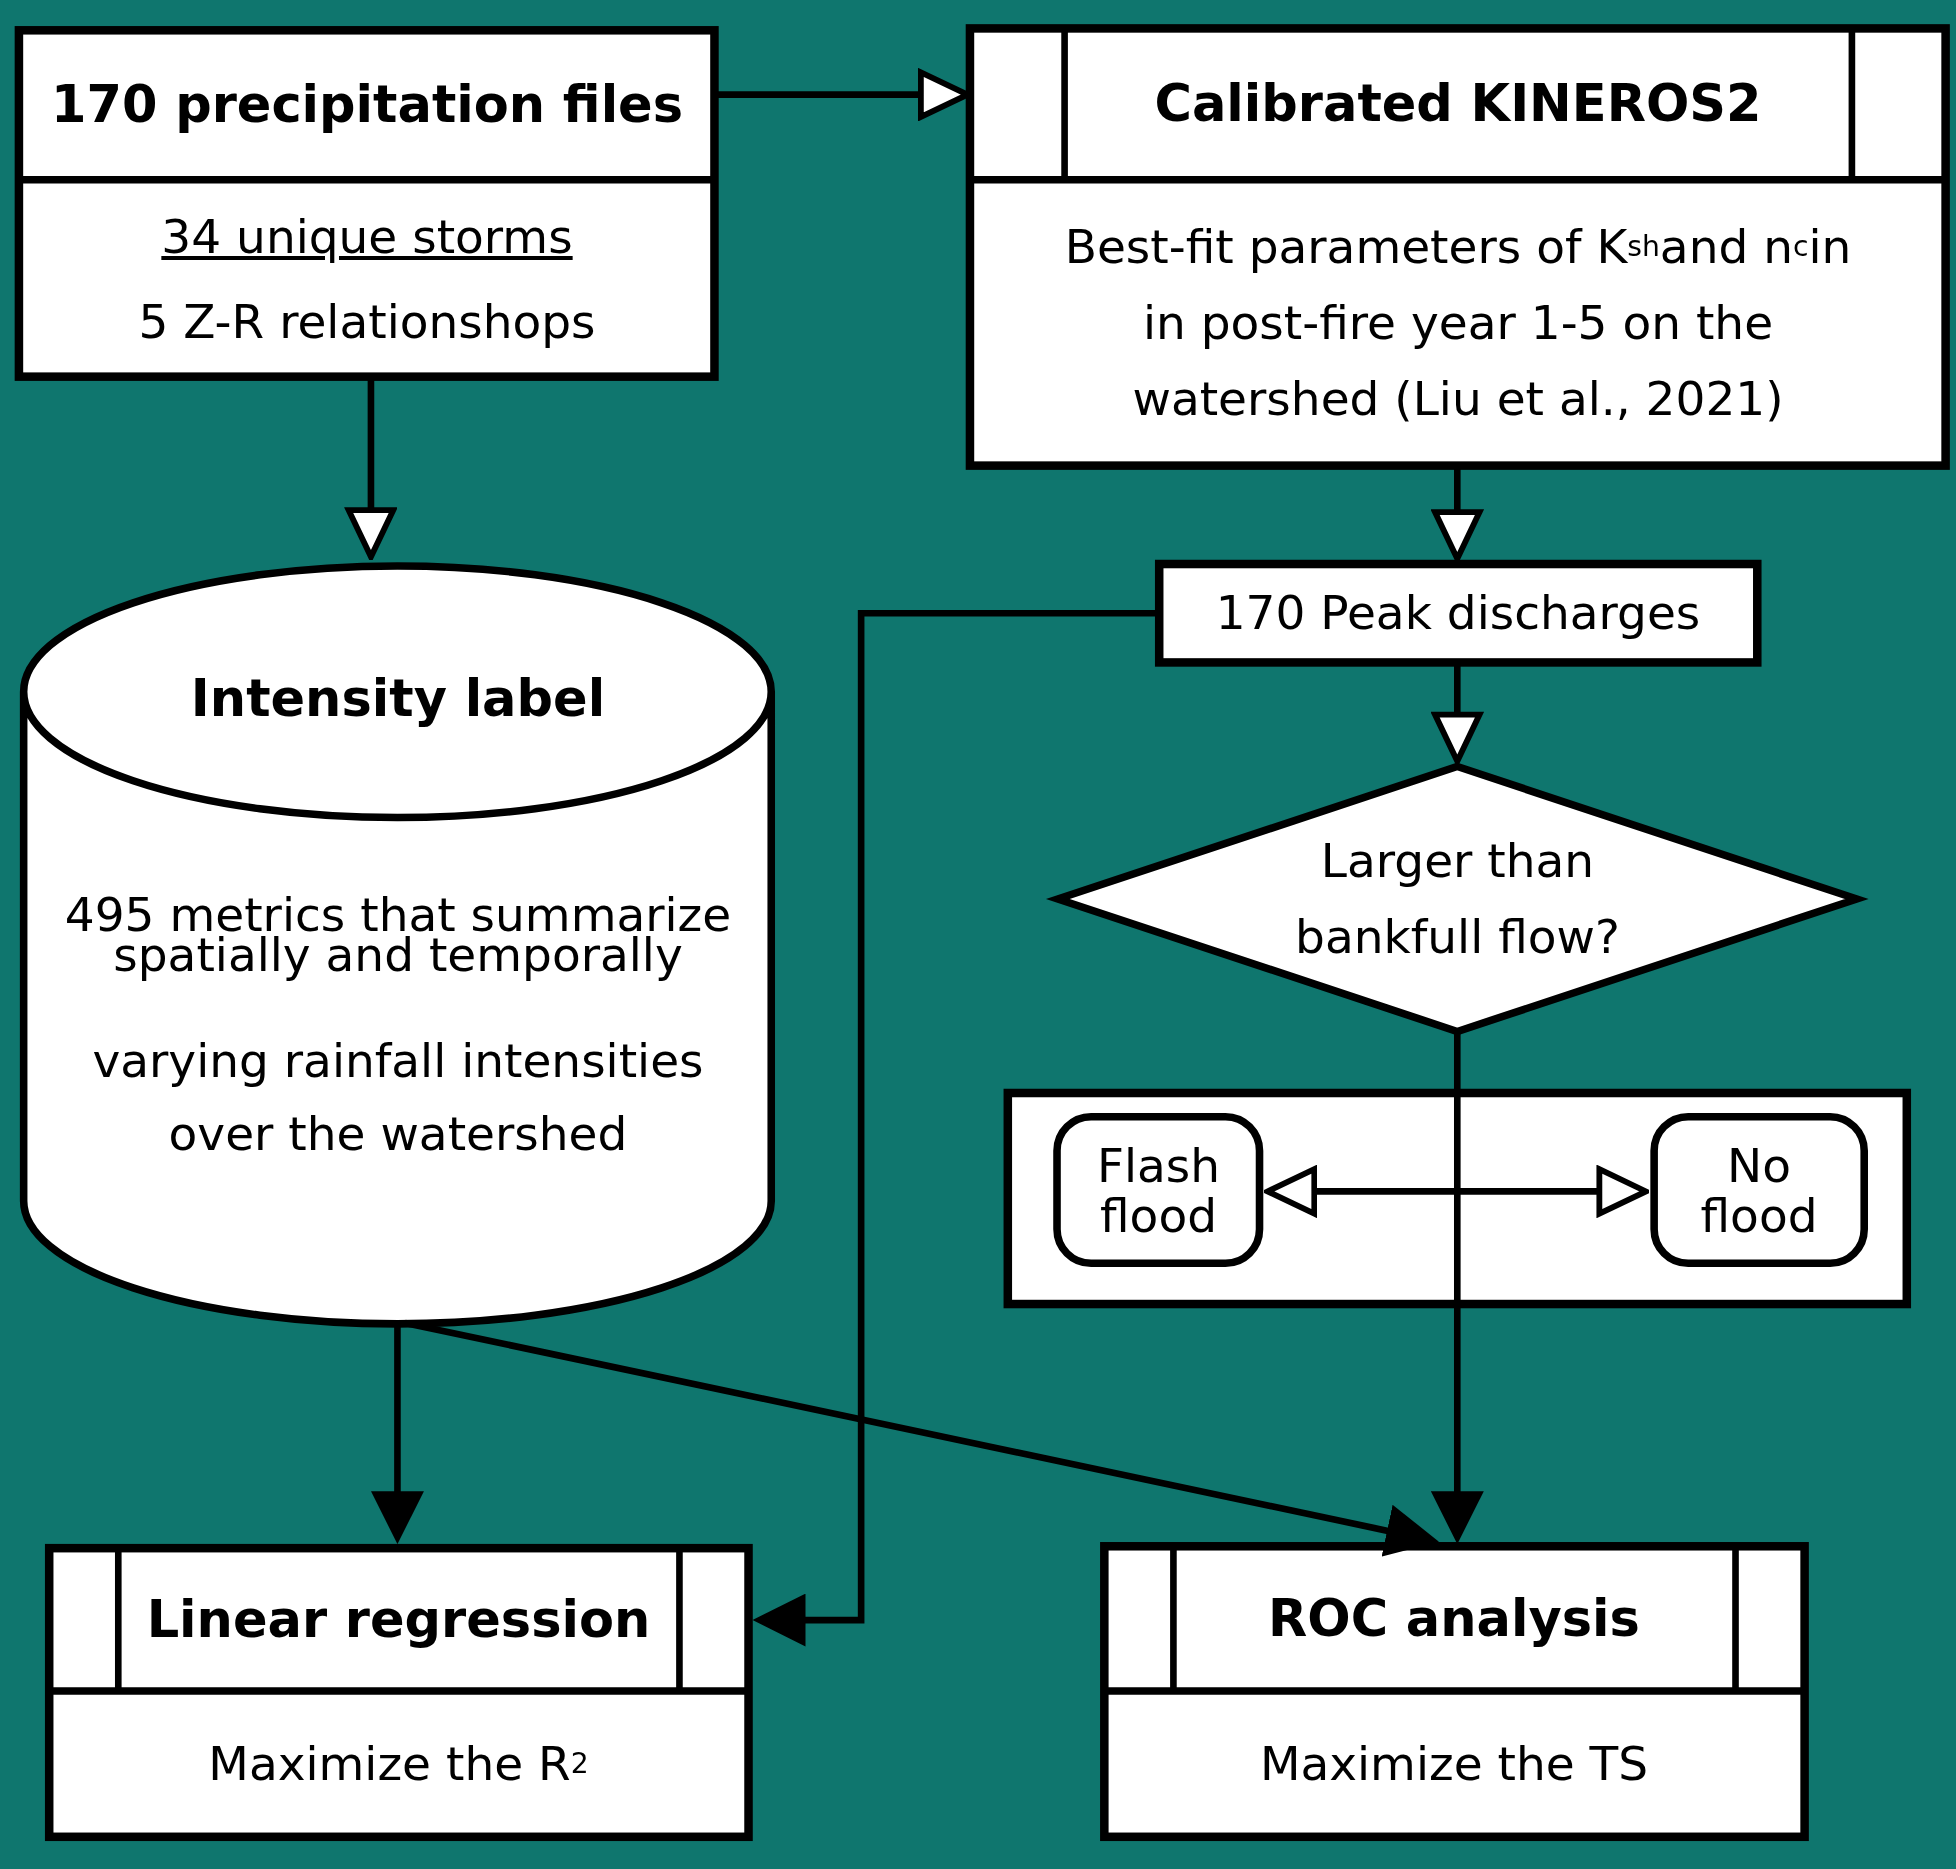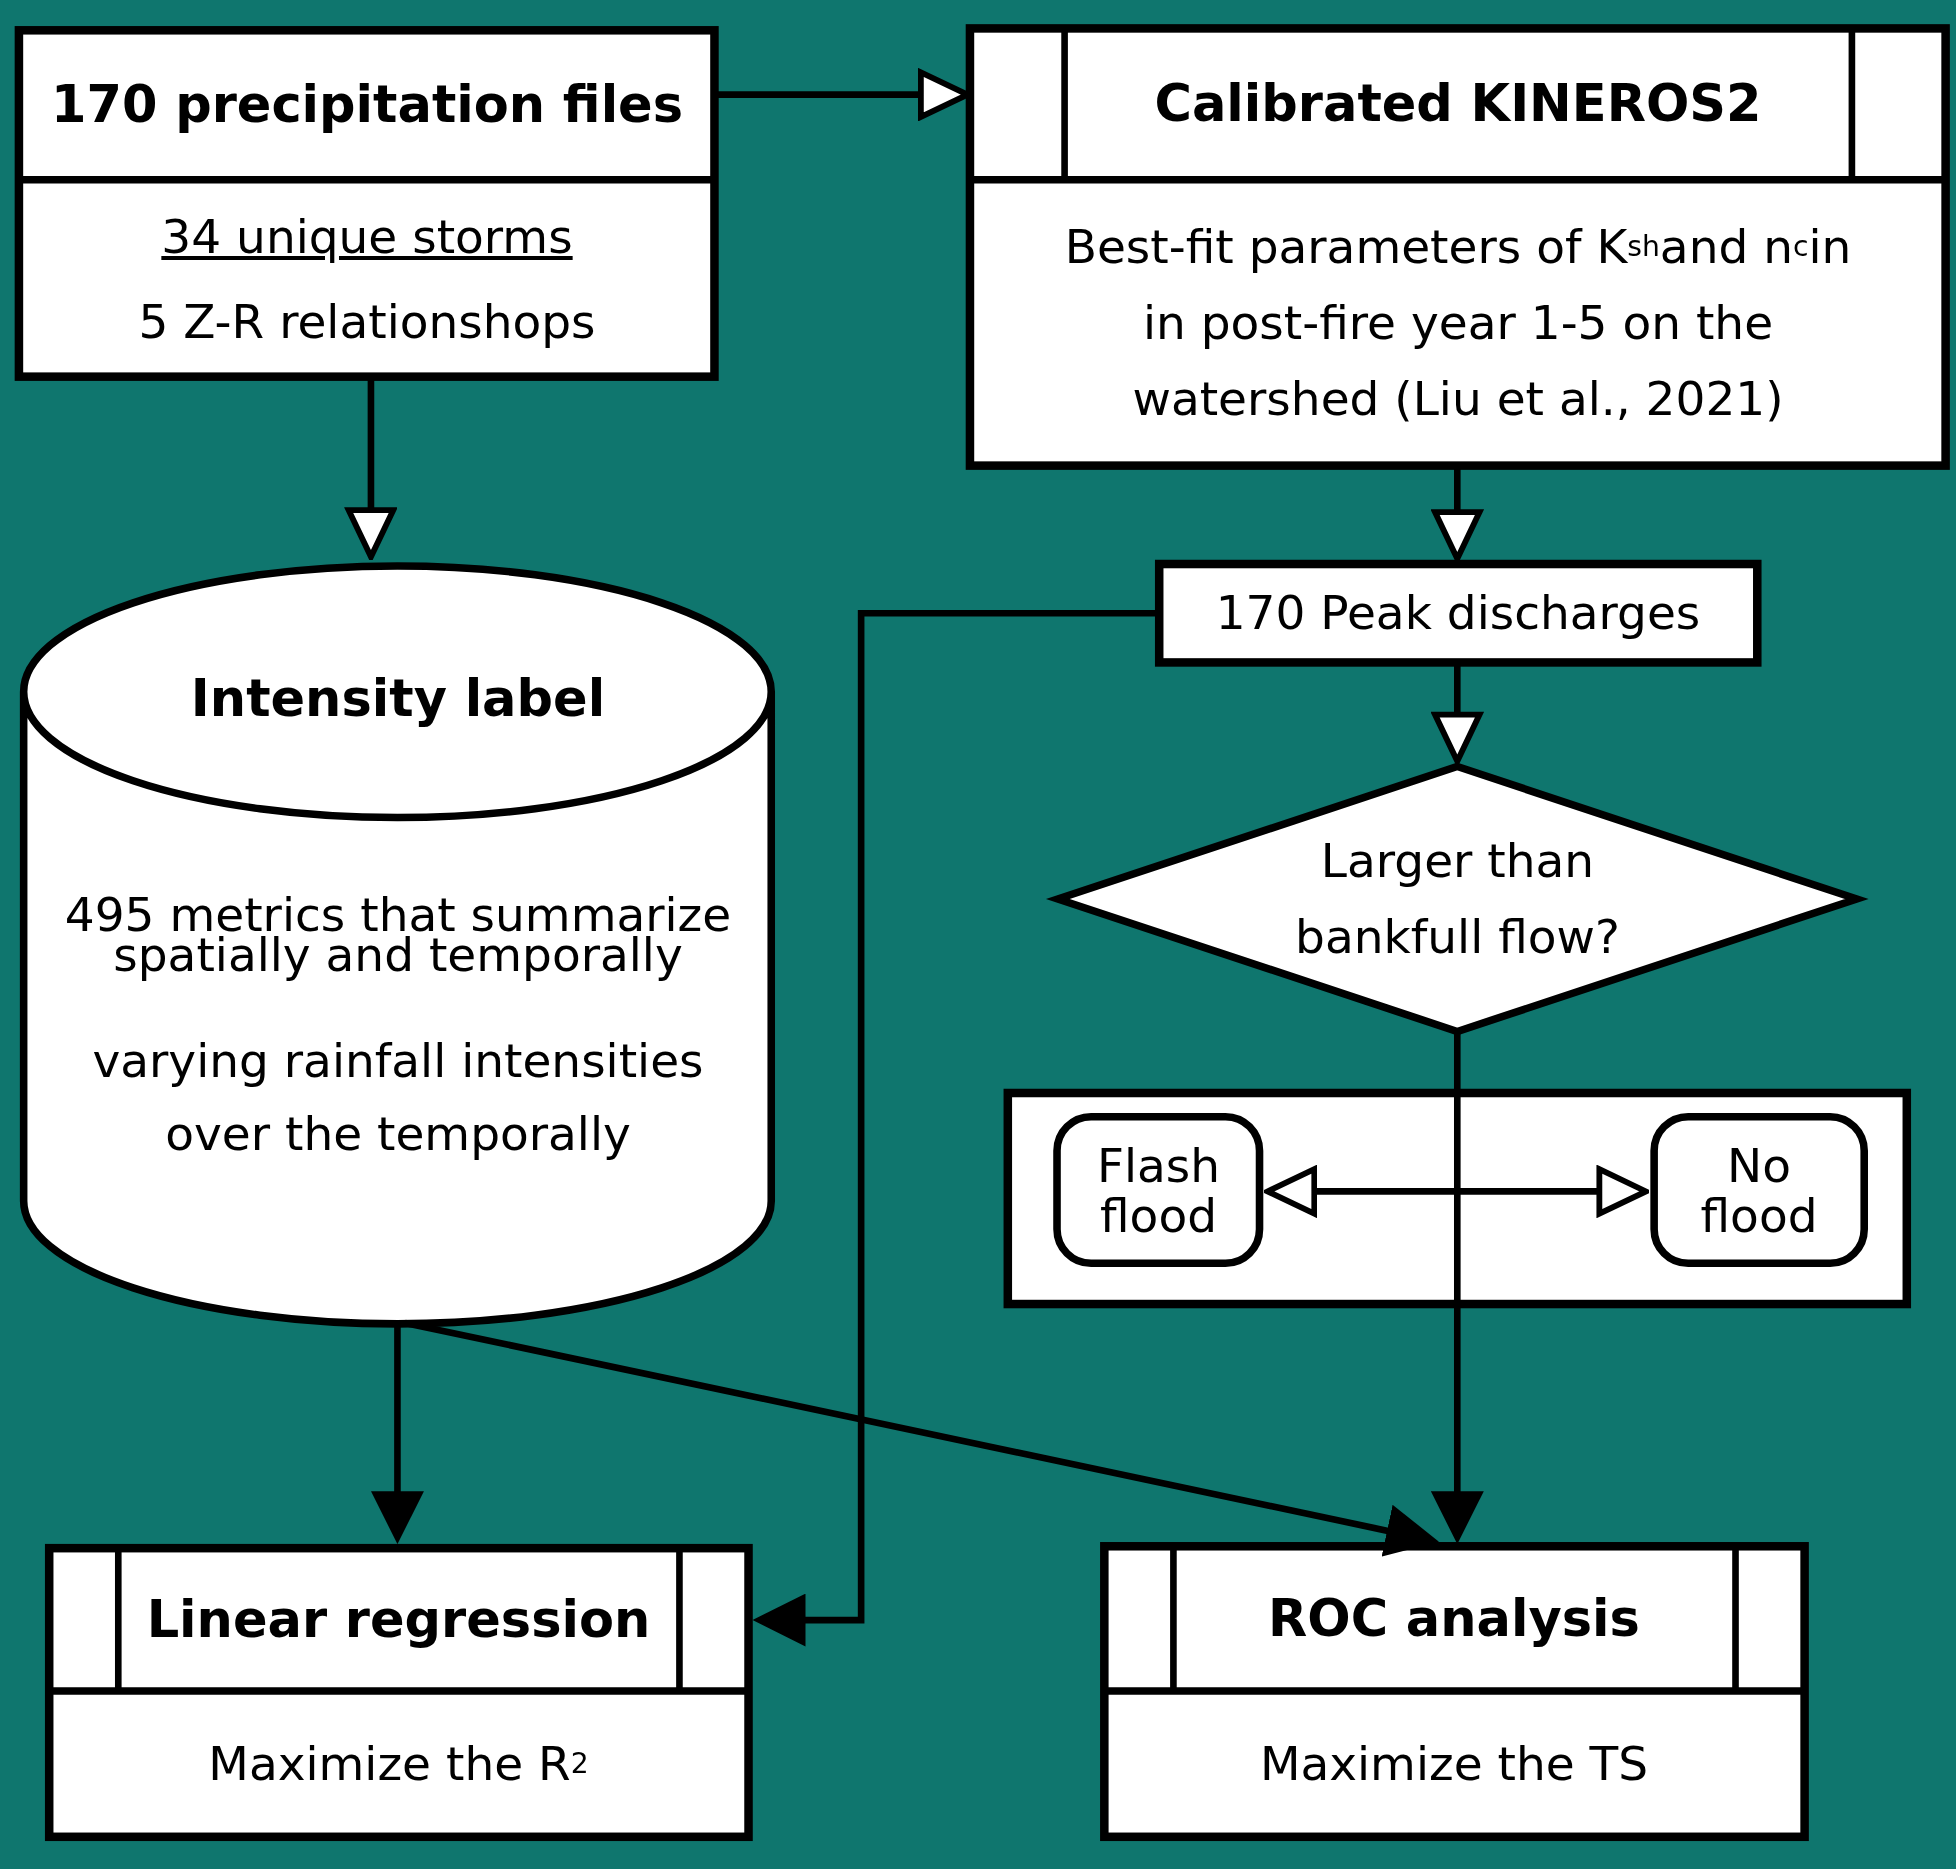--- a/index.html
+++ b/index.html
@@ -126,21 +126,21 @@
       <span class="subscr">c</span>
       <span> in</span>
     </div>
   <div class="label" style="left:989px; top:282px; width:938px; height:81px;">in post-fire year 1-5 on the</div>
   <div class="label" style="left:989px; top:358px; width:938px; height:81px;">watershed (Liu et al., 2021)</div>
 
   <div class="label bold" style="left:24px; top:657px; width:748px; height:83px;">Intensity label</div>
   <div class="label" style="left:24px; top:878px; width:748px; height:74px;">495 metrics that summarize</div>
   <div class="label" style="left:24px; top:918px; width:748px; height:74px;">spatially and temporally</div>
   <div class="label" style="left:24px; top:1024px; width:748px; height:74px;">varying rainfall intensities</div>
-  <div class="label" style="left:24px; top:1097px; width:748px; height:74px;">over the temporally</div>
+  <div class="label" style="left:24px; top:1097px; width:748px; height:74px;">over the watershed</div>
 
   <div class="label" style="left:1159px; top:564px; width:598px; height:98px;">170 Peak discharges</div>
 
   <div class="label" style="left:1060px; top:825px; width:795px; height:72px;">Larger than</div>
   <div class="label" style="left:1060px; top:901px; width:795px; height:72px;">bankfull flow?</div>
 
   <div class="label two-line" style="left:1057px; top:1117px; width:203px; height:147px;">
     <span>Flash</span>
     <span>flood</span>
   </div>

